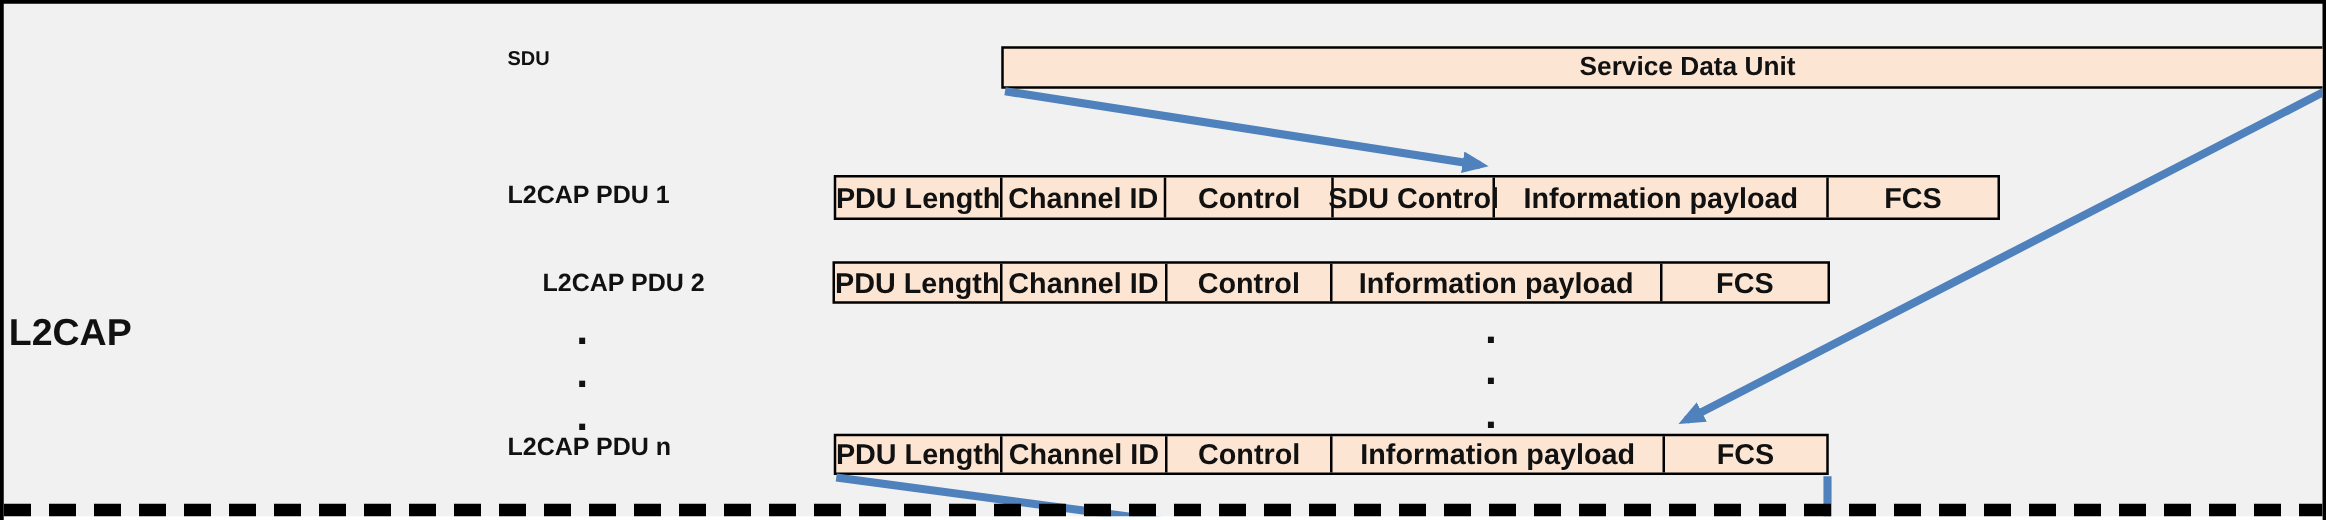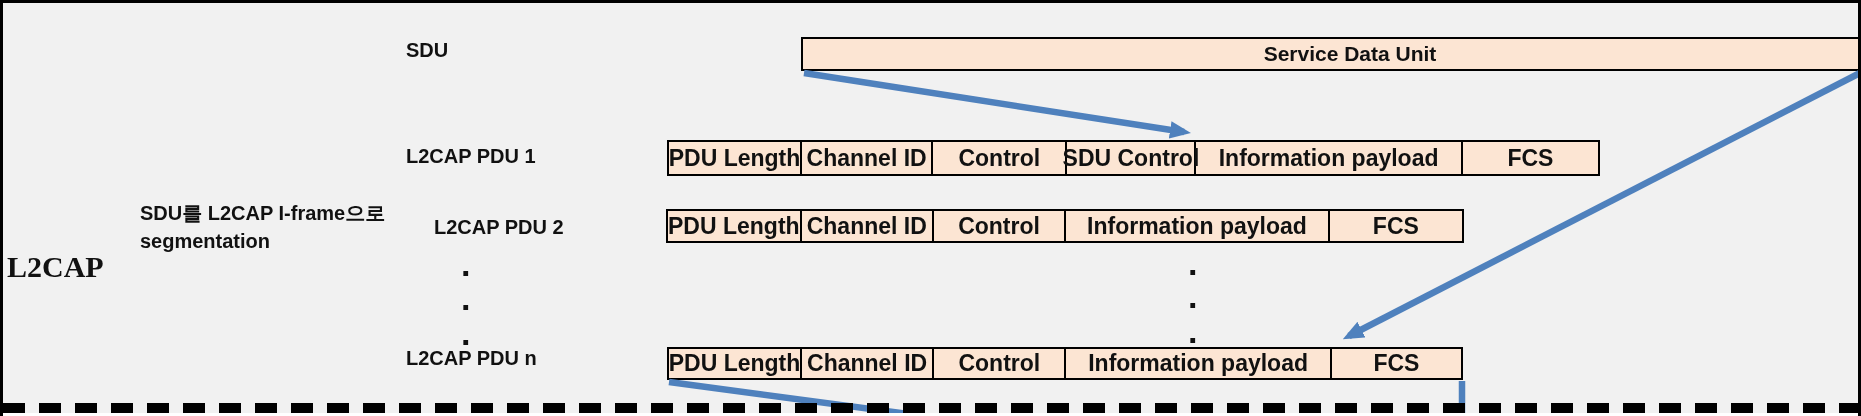--- a/index.html
+++ b/index.html
@@ -9,23 +9,23 @@
     background:var(--bg,#f1f1f1);
     border-top:3px solid #000;
     border-left:3px solid #000;
     border-right:3px solid #000;
     box-sizing:border-box;
     overflow:hidden;
     font-family:"Liberation Sans","DejaVu Sans",sans-serif;
     color:var(--text,#111);
   }
   .lbl{position:absolute;font-weight:bold;white-space:nowrap;}
-  .layer-lbl{left:4px;top:247px;font-size:30px;letter-spacing:0px;font-family:Liberation Serif, serif;}
+  .layer-lbl{left:4px;top:247px;font-size:30px;letter-spacing:0px;}
   .desc{position:absolute;left:137px;top:196px;font-size:20px;font-weight:bold;line-height:28px;}
-  .sdu-lbl{left:403px;top:36px;font-size:20px;}
+  .sdu-lbl{left:403px;top:36px;font-size:16px;}
   .pdu1-lbl{left:403px;top:142px;font-size:20px;}
   .pdu2-lbl{left:402px;top:213px;font-size:20px;margin-left:29px;}
   .pdun-lbl{left:403px;top:344px;font-size:20px;}
   .dot{position:absolute;font-weight:bold;font-size:34px;line-height:8px;width:10px;text-align:center;}
   .box-row{
     position:absolute;display:flex;
     background:var(--box-fill,#fce5d3);
     border:2px solid var(--box-border,#000);
     box-sizing:border-box;
   }
@@ -50,24 +50,20 @@
     background:repeating-linear-gradient(to right,#000 0 22px,transparent 22px 36px);
   }
   .bottom-strip{position:absolute;left:0;right:0;bottom:0;height:3px;background:#fff;}
 </style>
 </head>
 <body>
 
 <div class="frame">
 
   <div class="lbl layer-lbl">L2CAP</div>
-  <div class="desc">
-    <div>SDU를 L2CAP I-frame으로</div>
-    <div>segmentation</div>
-  </div>
 
   <div class="lbl sdu-lbl">SDU</div>
   <div class="lbl pdu1-lbl">L2CAP PDU 1</div>
   <div class="lbl pdu2-lbl">L2CAP PDU 2</div>
   <div class="lbl pdun-lbl">L2CAP PDU n</div>
 
   <span class="dot" style="left:458px;top:266px;">·</span>
   <span class="dot" style="left:458px;top:300px;">·</span>
   <span class="dot" style="left:458px;top:335px;">·</span>
 

